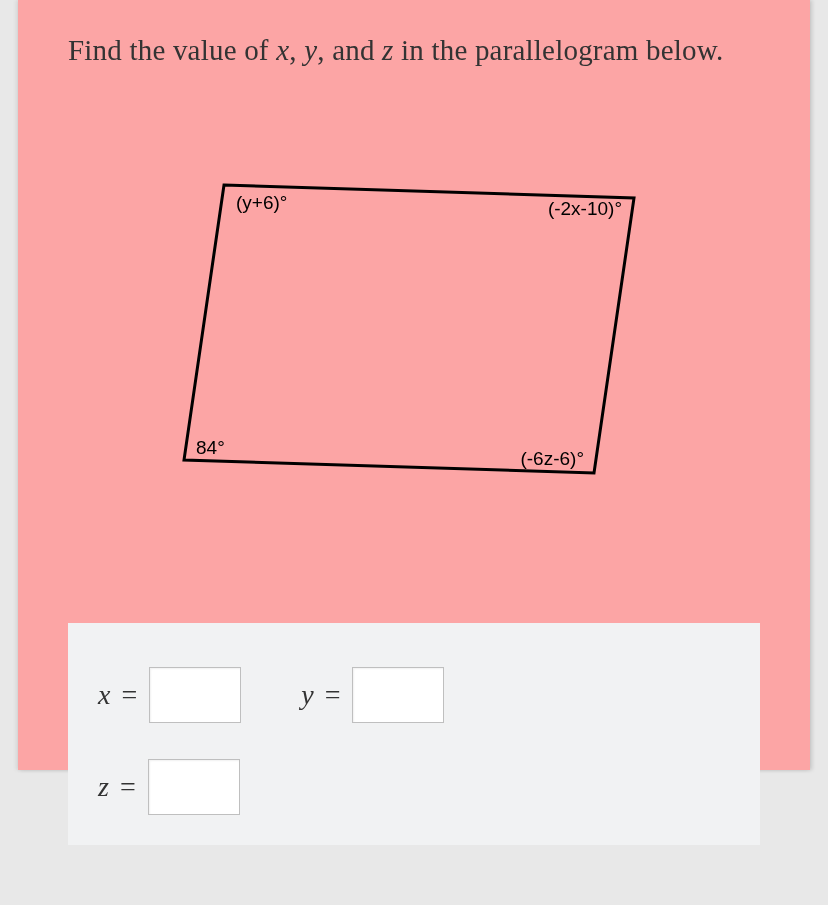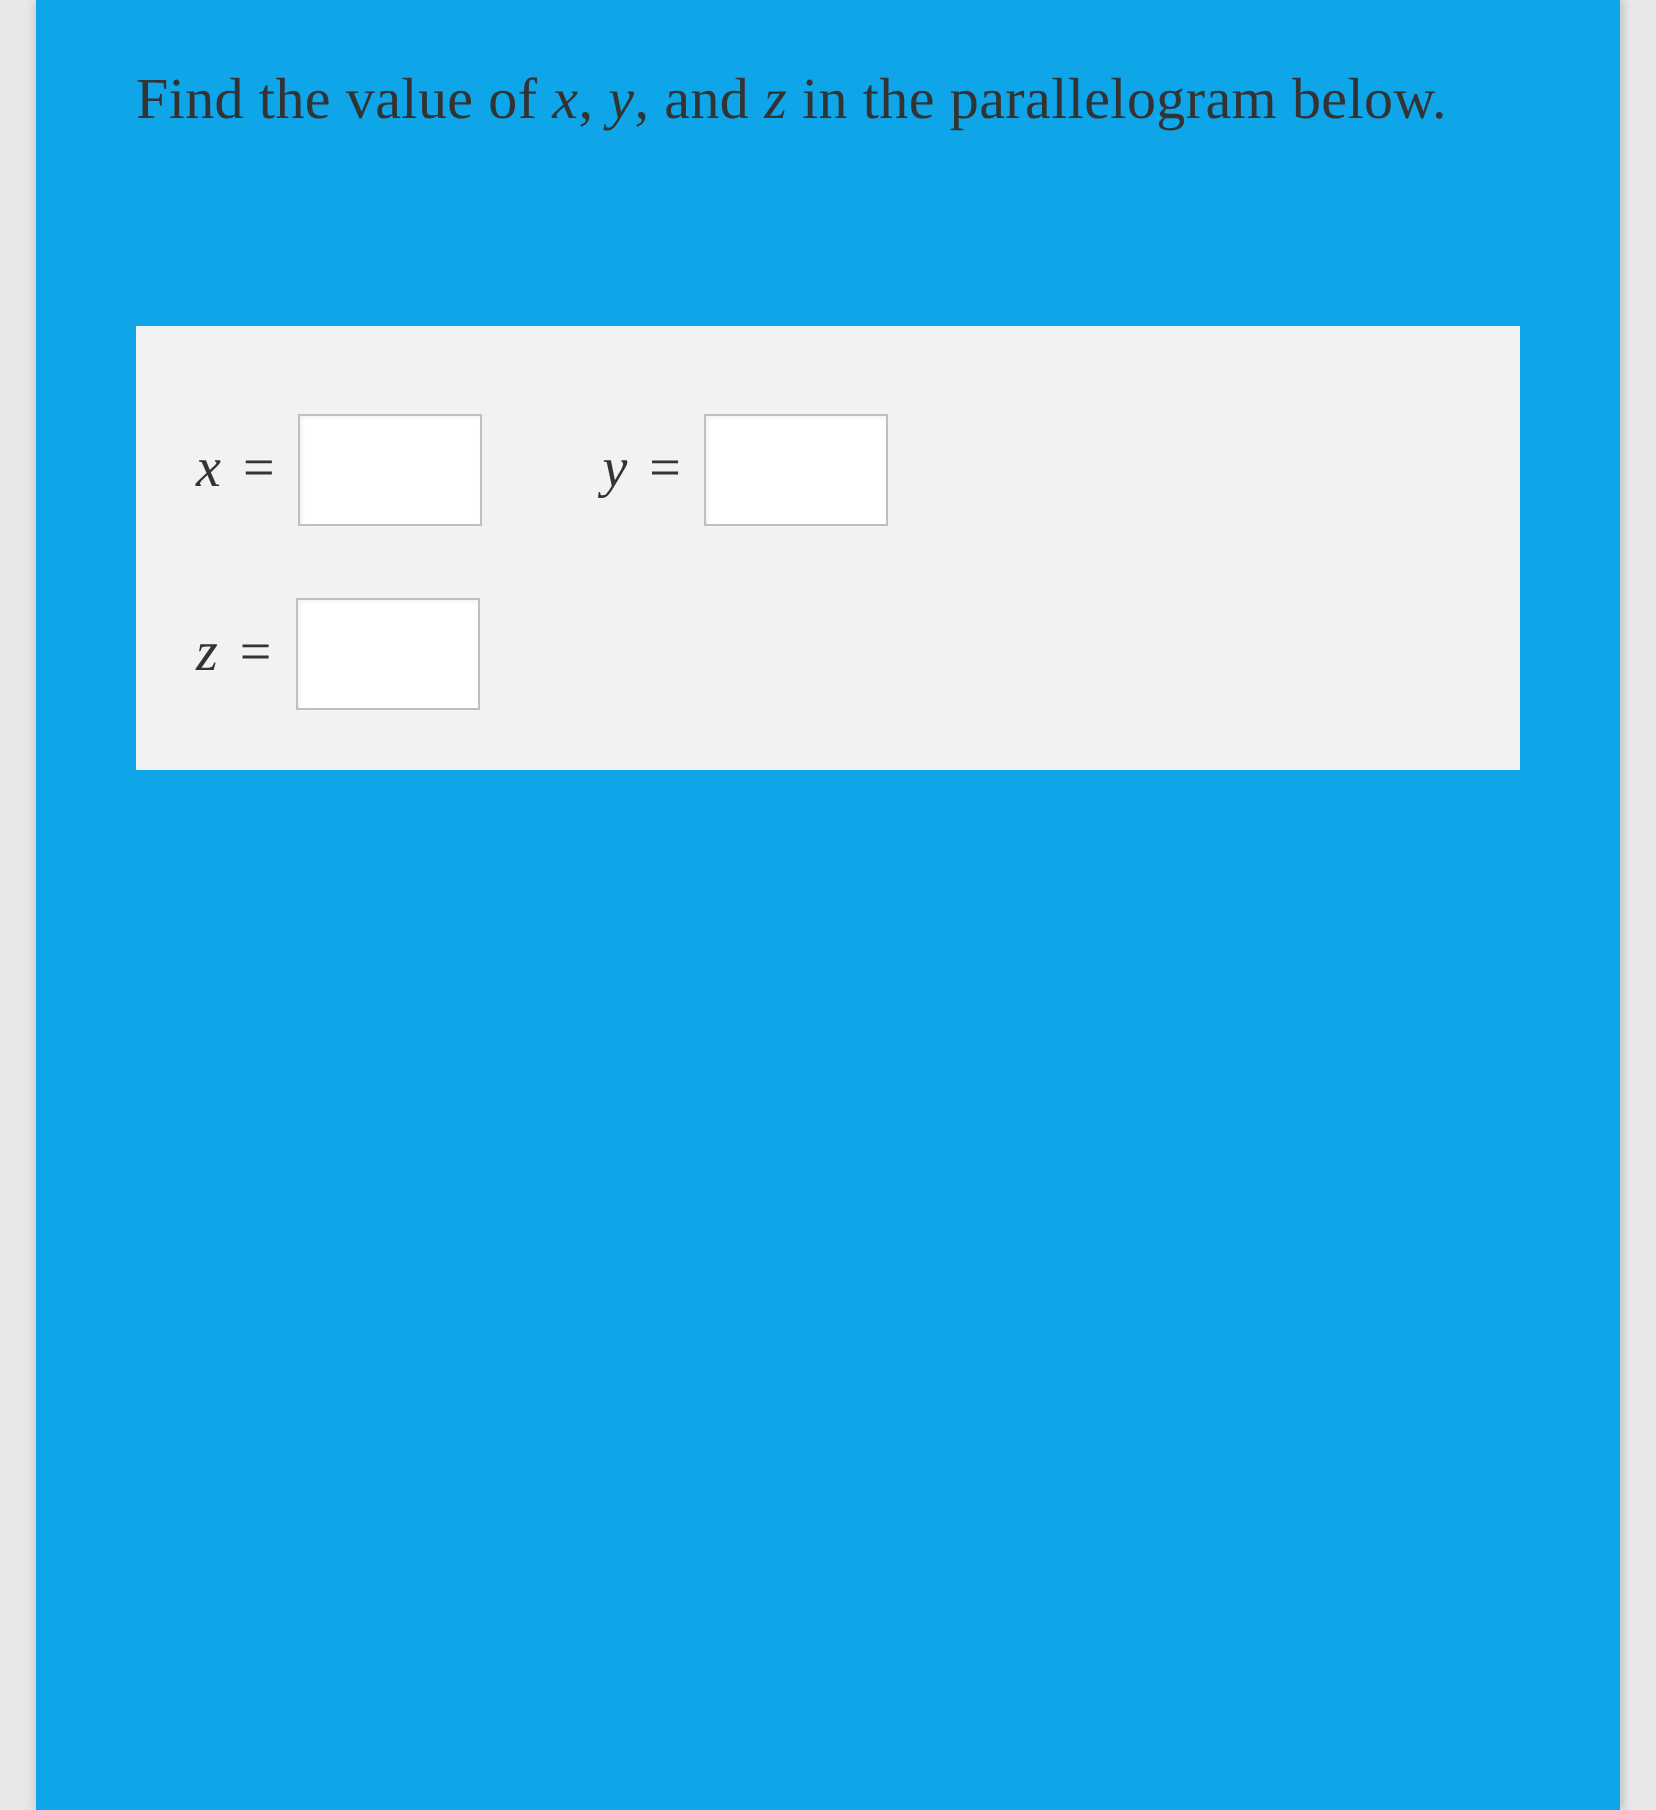--- a/index.html
+++ b/index.html
@@ -6,23 +6,23 @@
   body {
     margin: 0;
     padding: 0;
     background: #e8e8e8;
     font-family: Georgia, 'Times New Roman', serif;
     width: 828px;
     height: 905px;
     overflow: hidden;
   }
   .page {
-    background: #0ea5e9;
+    background: #fca5a5;
     margin: 0 18px;
-    height: 905px;
+    height: 770px;
     padding: 28px 50px 20px 50px;
     position: relative;
     box-shadow: 2px 0 4px rgba(0,0,0,0.15), -2px 0 4px rgba(0,0,0,0.08);
   }
   .question {
     font-size: 29px;
     color: #333;
     line-height: 1.55;
     letter-spacing: 0.2px;
   }
@@ -57,20 +57,29 @@
 </style>
 </head>
 <body>
 
 <div class="page">
 
   <div class="question">
     <span>Find the value of </span><span class="mi">x</span><span>, </span><span class="mi">y</span><span>, and </span><span class="mi">z</span><span> in the parallelogram below.</span>
   </div>
 
+  <div class="figure">
+    <svg width="520" height="330" viewBox="0 0 520 330">
+      <polygon points="70,22 480,35 440,310 30,297" fill="none" stroke="#000" stroke-width="3"></polygon>
+      <text x="82" y="46" font-family="Verdana, Arial, sans-serif" font-size="19" fill="#000">(y+6)°</text>
+      <text x="468" y="52" font-family="Verdana, Arial, sans-serif" font-size="19" fill="#000" text-anchor="end">(-2x-10)°</text>
+      <text x="42" y="291" font-family="Verdana, Arial, sans-serif" font-size="19" fill="#000">84°</text>
+      <text x="430" y="302" font-family="Verdana, Arial, sans-serif" font-size="19" fill="#000" text-anchor="end">(-6z-6)°</text>
+    </svg>
+  </div>
 
   <div class="answer-panel">
     <div class="row">
       <div class="ans-group">
         <span class="ans-label"><span style="font-style:italic">x</span> <span class="eq">=</span></span>
         <input class="ans" type="text" value="" style="">
       </div>
       <div class="ans-group">
         <span class="ans-label"><span style="font-style:italic">y</span> <span class="eq">=</span></span>
         <input class="ans" type="text" value="" style="">

